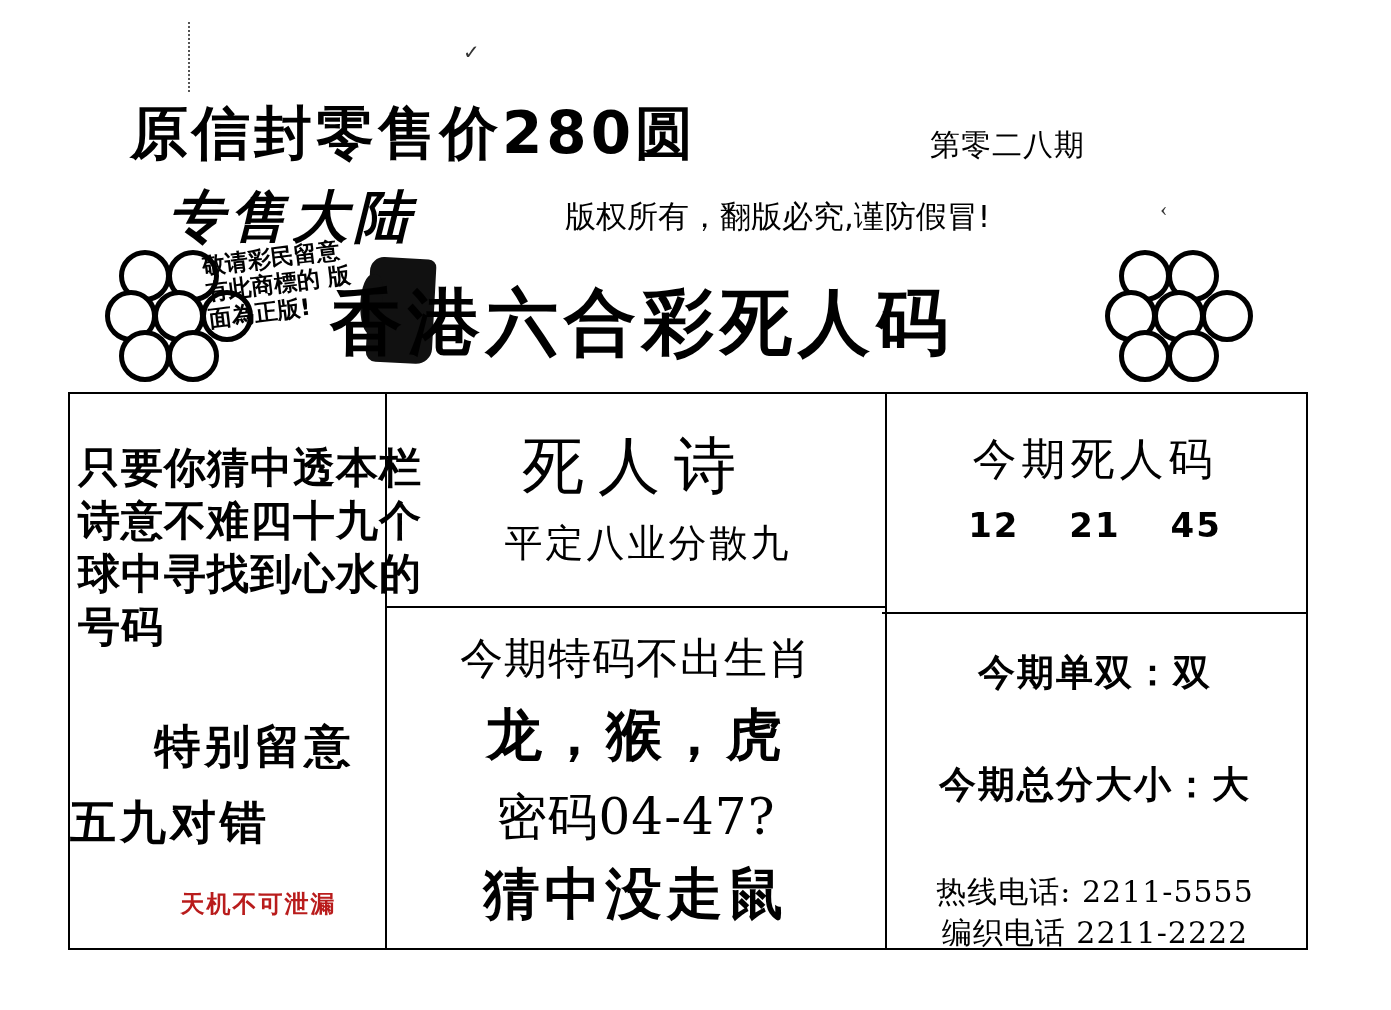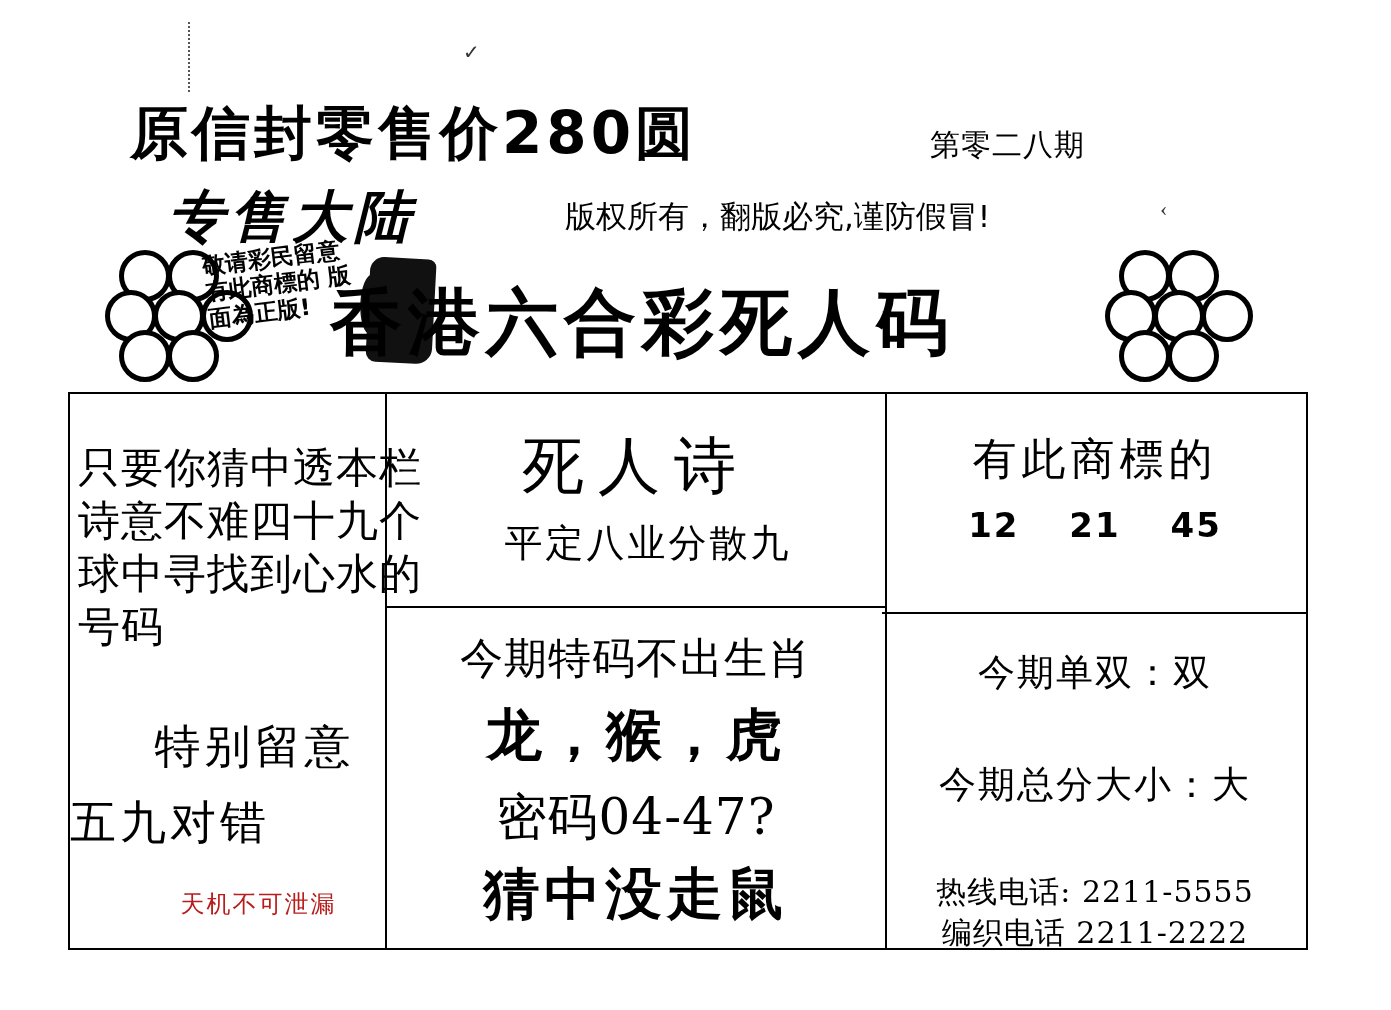--- a/index.html
+++ b/index.html
@@ -164,20 +164,21 @@
     width: 1240px;
     height: 558px;
     border: 2px solid #000;
     box-sizing: border-box;
   }
   .col-left {
     position: absolute;
     left: 0; top: 0;
     width: 369px; height: 100%;
     box-sizing: border-box;
+    font-weight: bold;
   }
   .col-mid {
     position: absolute;
     left: 315px; top: 0;
     width: 502px; height: 100%;
     border-left: 2px solid #000;
     border-right: 2px solid #000;
     box-sizing: border-box;
   }
   .col-right {
@@ -282,20 +283,21 @@
     font-weight: bold;
     letter-spacing: 2px;
     font-family: "DejaVu Sans", sans-serif;
   }
   .right-numbers span { margin: 0 18px; }
   .right-row {
     text-align: center;
     font-size: 37px;
     letter-spacing: 2px;
     font-family: "DejaVu Serif", serif;
+    font-weight: bold;
   }
   .r1 { margin-top: 34px; }
   .r2 { margin-top: 62px; }
   .phones {
     margin-top: 62px;
     text-align: center;
     font-size: 30px;
     line-height: 1.35;
     letter-spacing: 1px;
     font-family: "DejaVu Serif", serif;
@@ -359,21 +361,21 @@
       <div class="mid-bottom">
         <div class="mid-line1">今期特码不出生肖</div>
         <div class="mid-zodiac">龙，猴，虎</div>
         <div class="mid-code">密码04-47?</div>
         <div class="mid-slogan">猜中没走鼠</div>
       </div>
     </div>
 
     <div class="col-right">
       <div class="right-top">
-        <div class="right-title">有此商標的</div>
+        <div class="right-title">今期死人码</div>
         <div class="right-numbers">
           <span>12</span>
           <span>21</span>
           <span>45</span>
         </div>
       </div>
       <div class="right-row r1">今期单双：双</div>
       <div class="right-row r2">今期总分大小：大</div>
       <div class="phones">
         <div>热线电话: 2211-5555</div>

